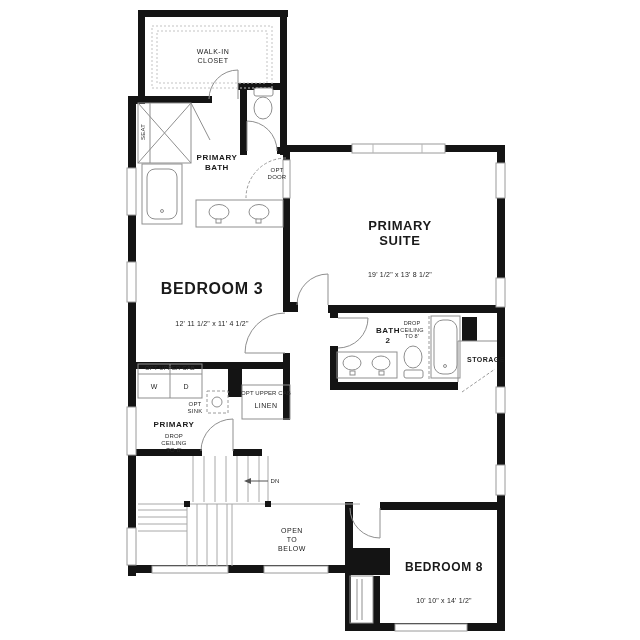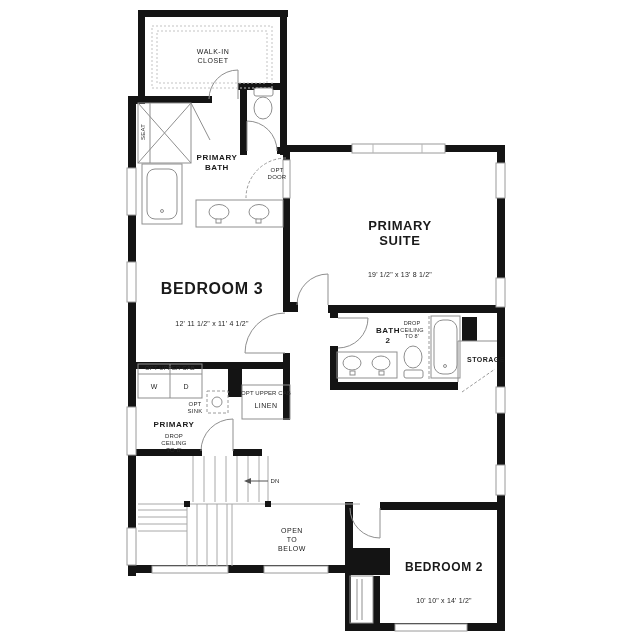--- a/index.html
+++ b/index.html
@@ -291,17 +291,17 @@
 TO 8'</div>
 
   <div class="lbl note" style="left:275px;top:481px;">DN</div>
 
 
   <div class="lbl name-sm" style="left:292px;top:540px;font-weight:500;">OPEN
 TO
 BELOW</div>
 
   <div class="lbl" style="left:444px;top:583px;">
-    <div class="name-lg" style="font-size:12px;">BEDROOM 2</div>
+    <div class="name-lg" style="font-size:12px;">BEDROOM 8</div>
     <div class="dims">10' 10" x 14' 1/2"</div>
   </div>
 
 </div>
 
 </body></html>

